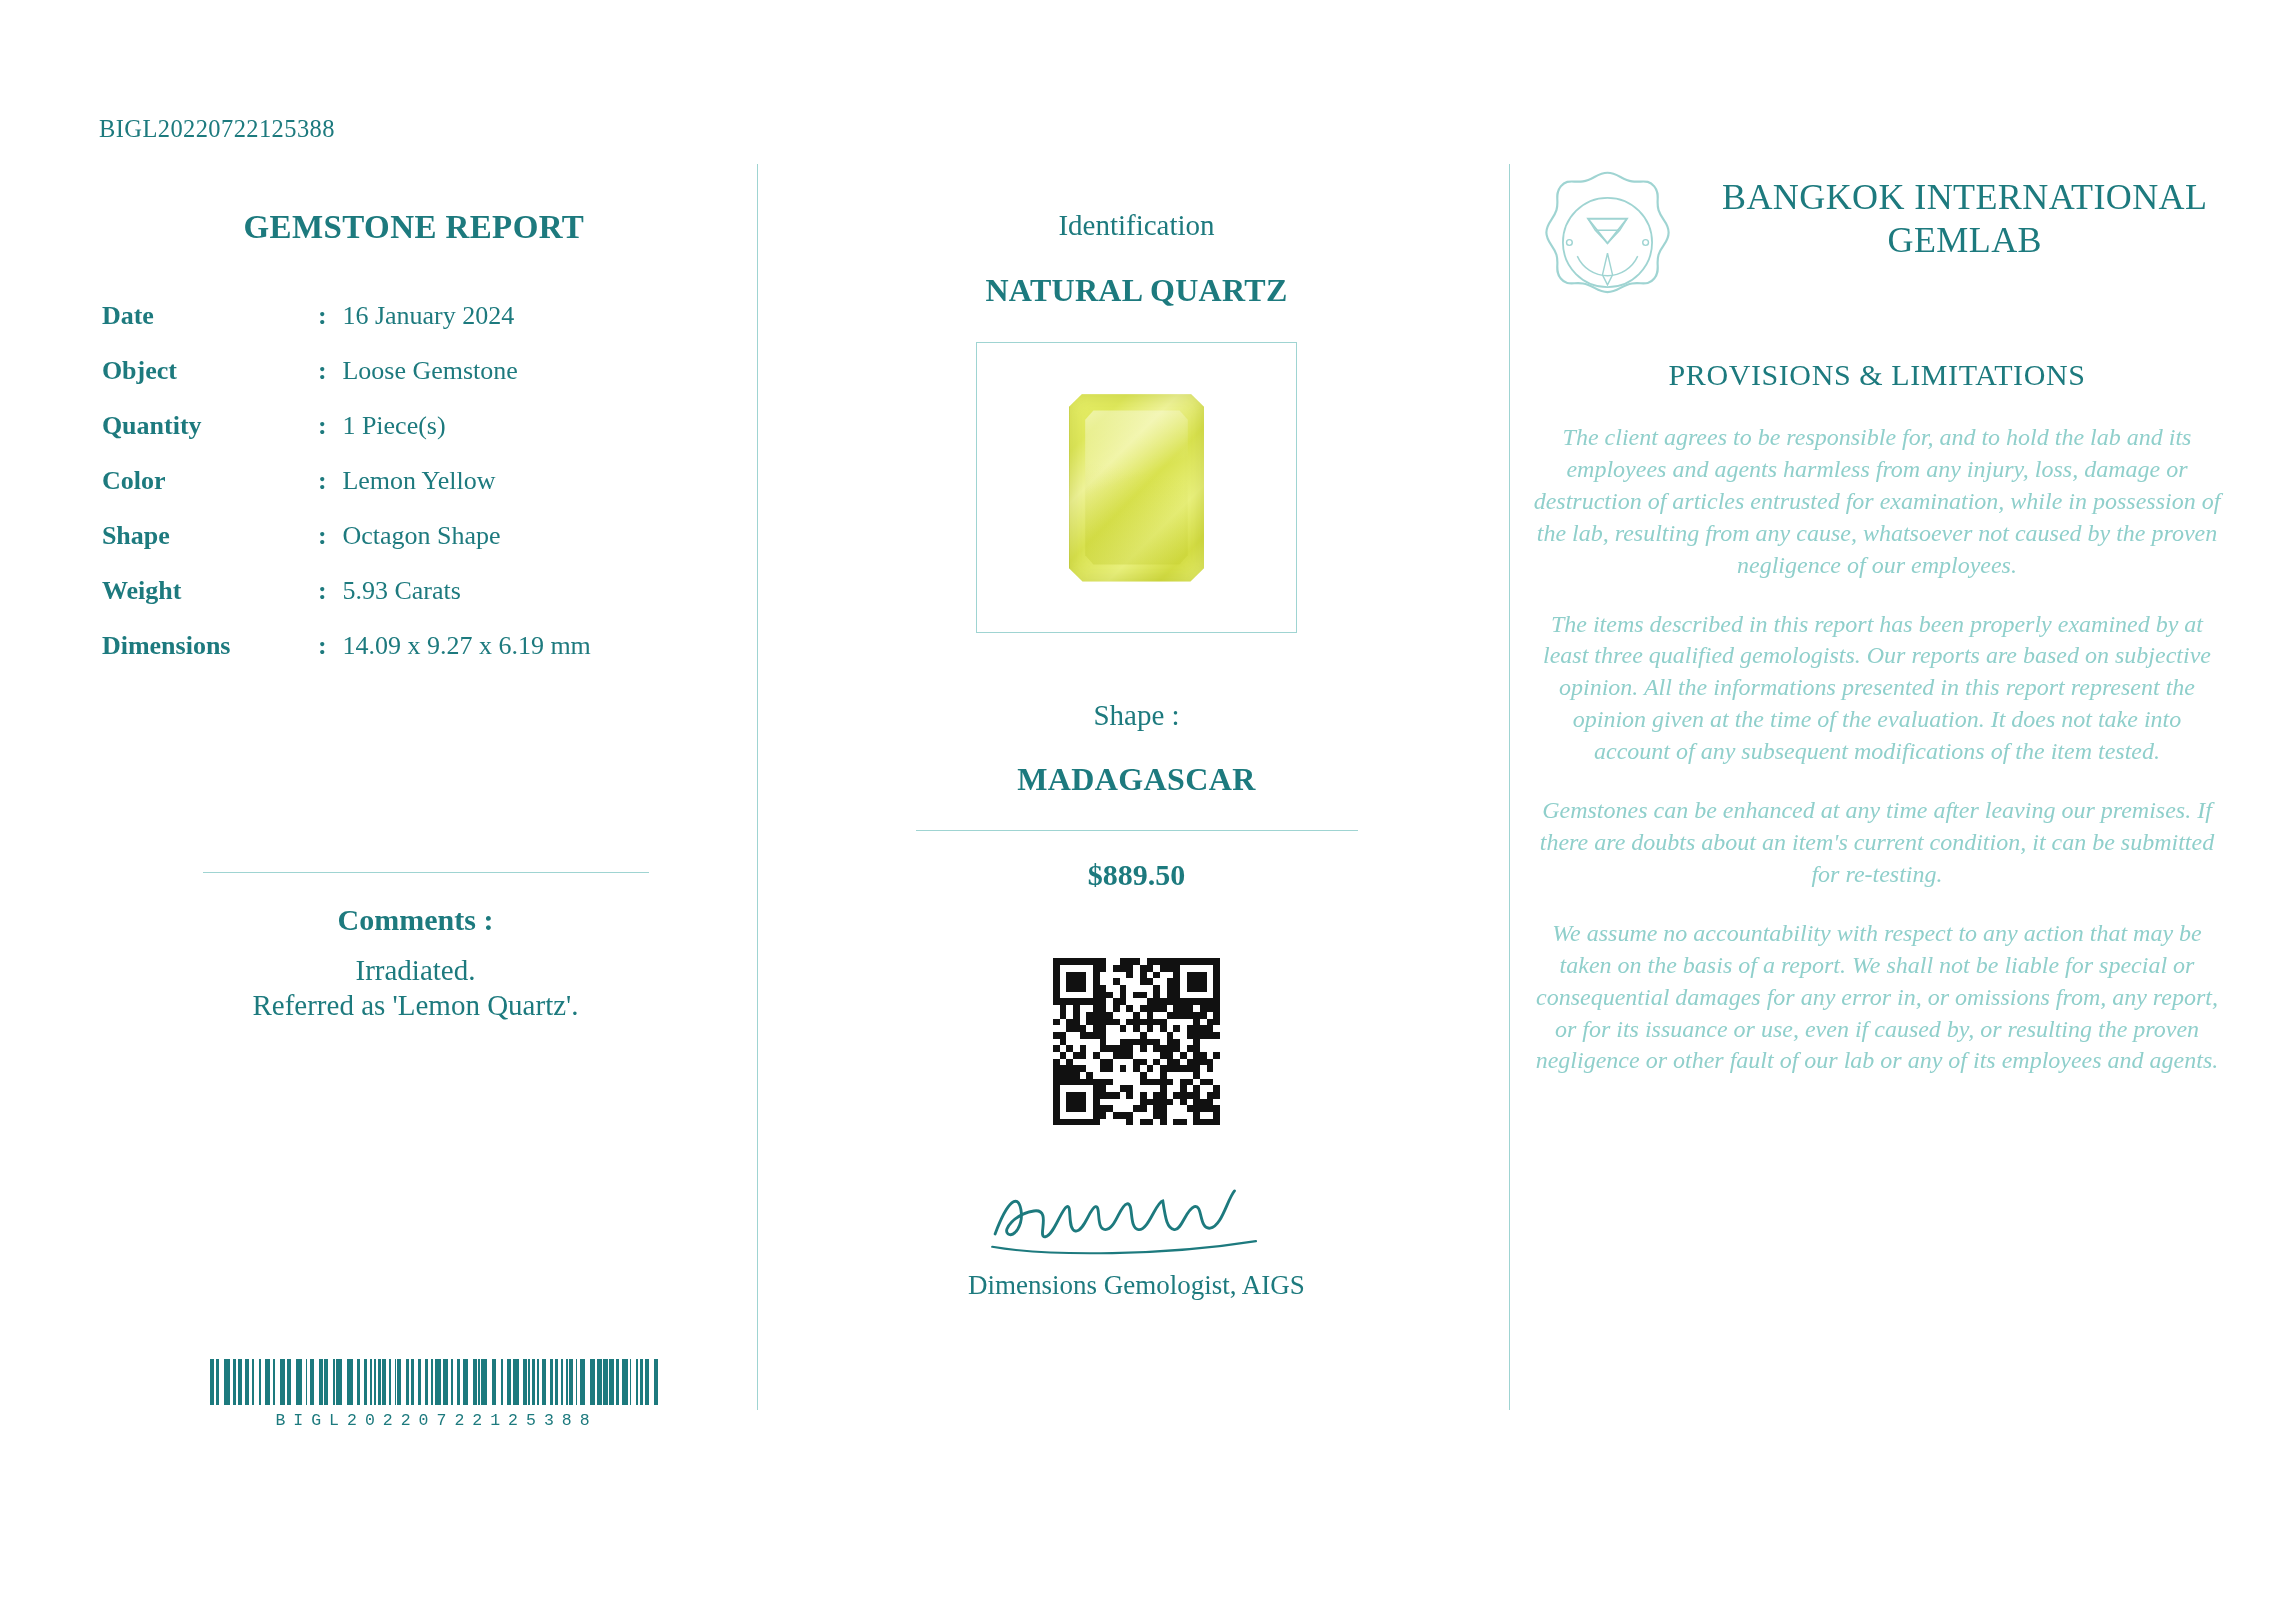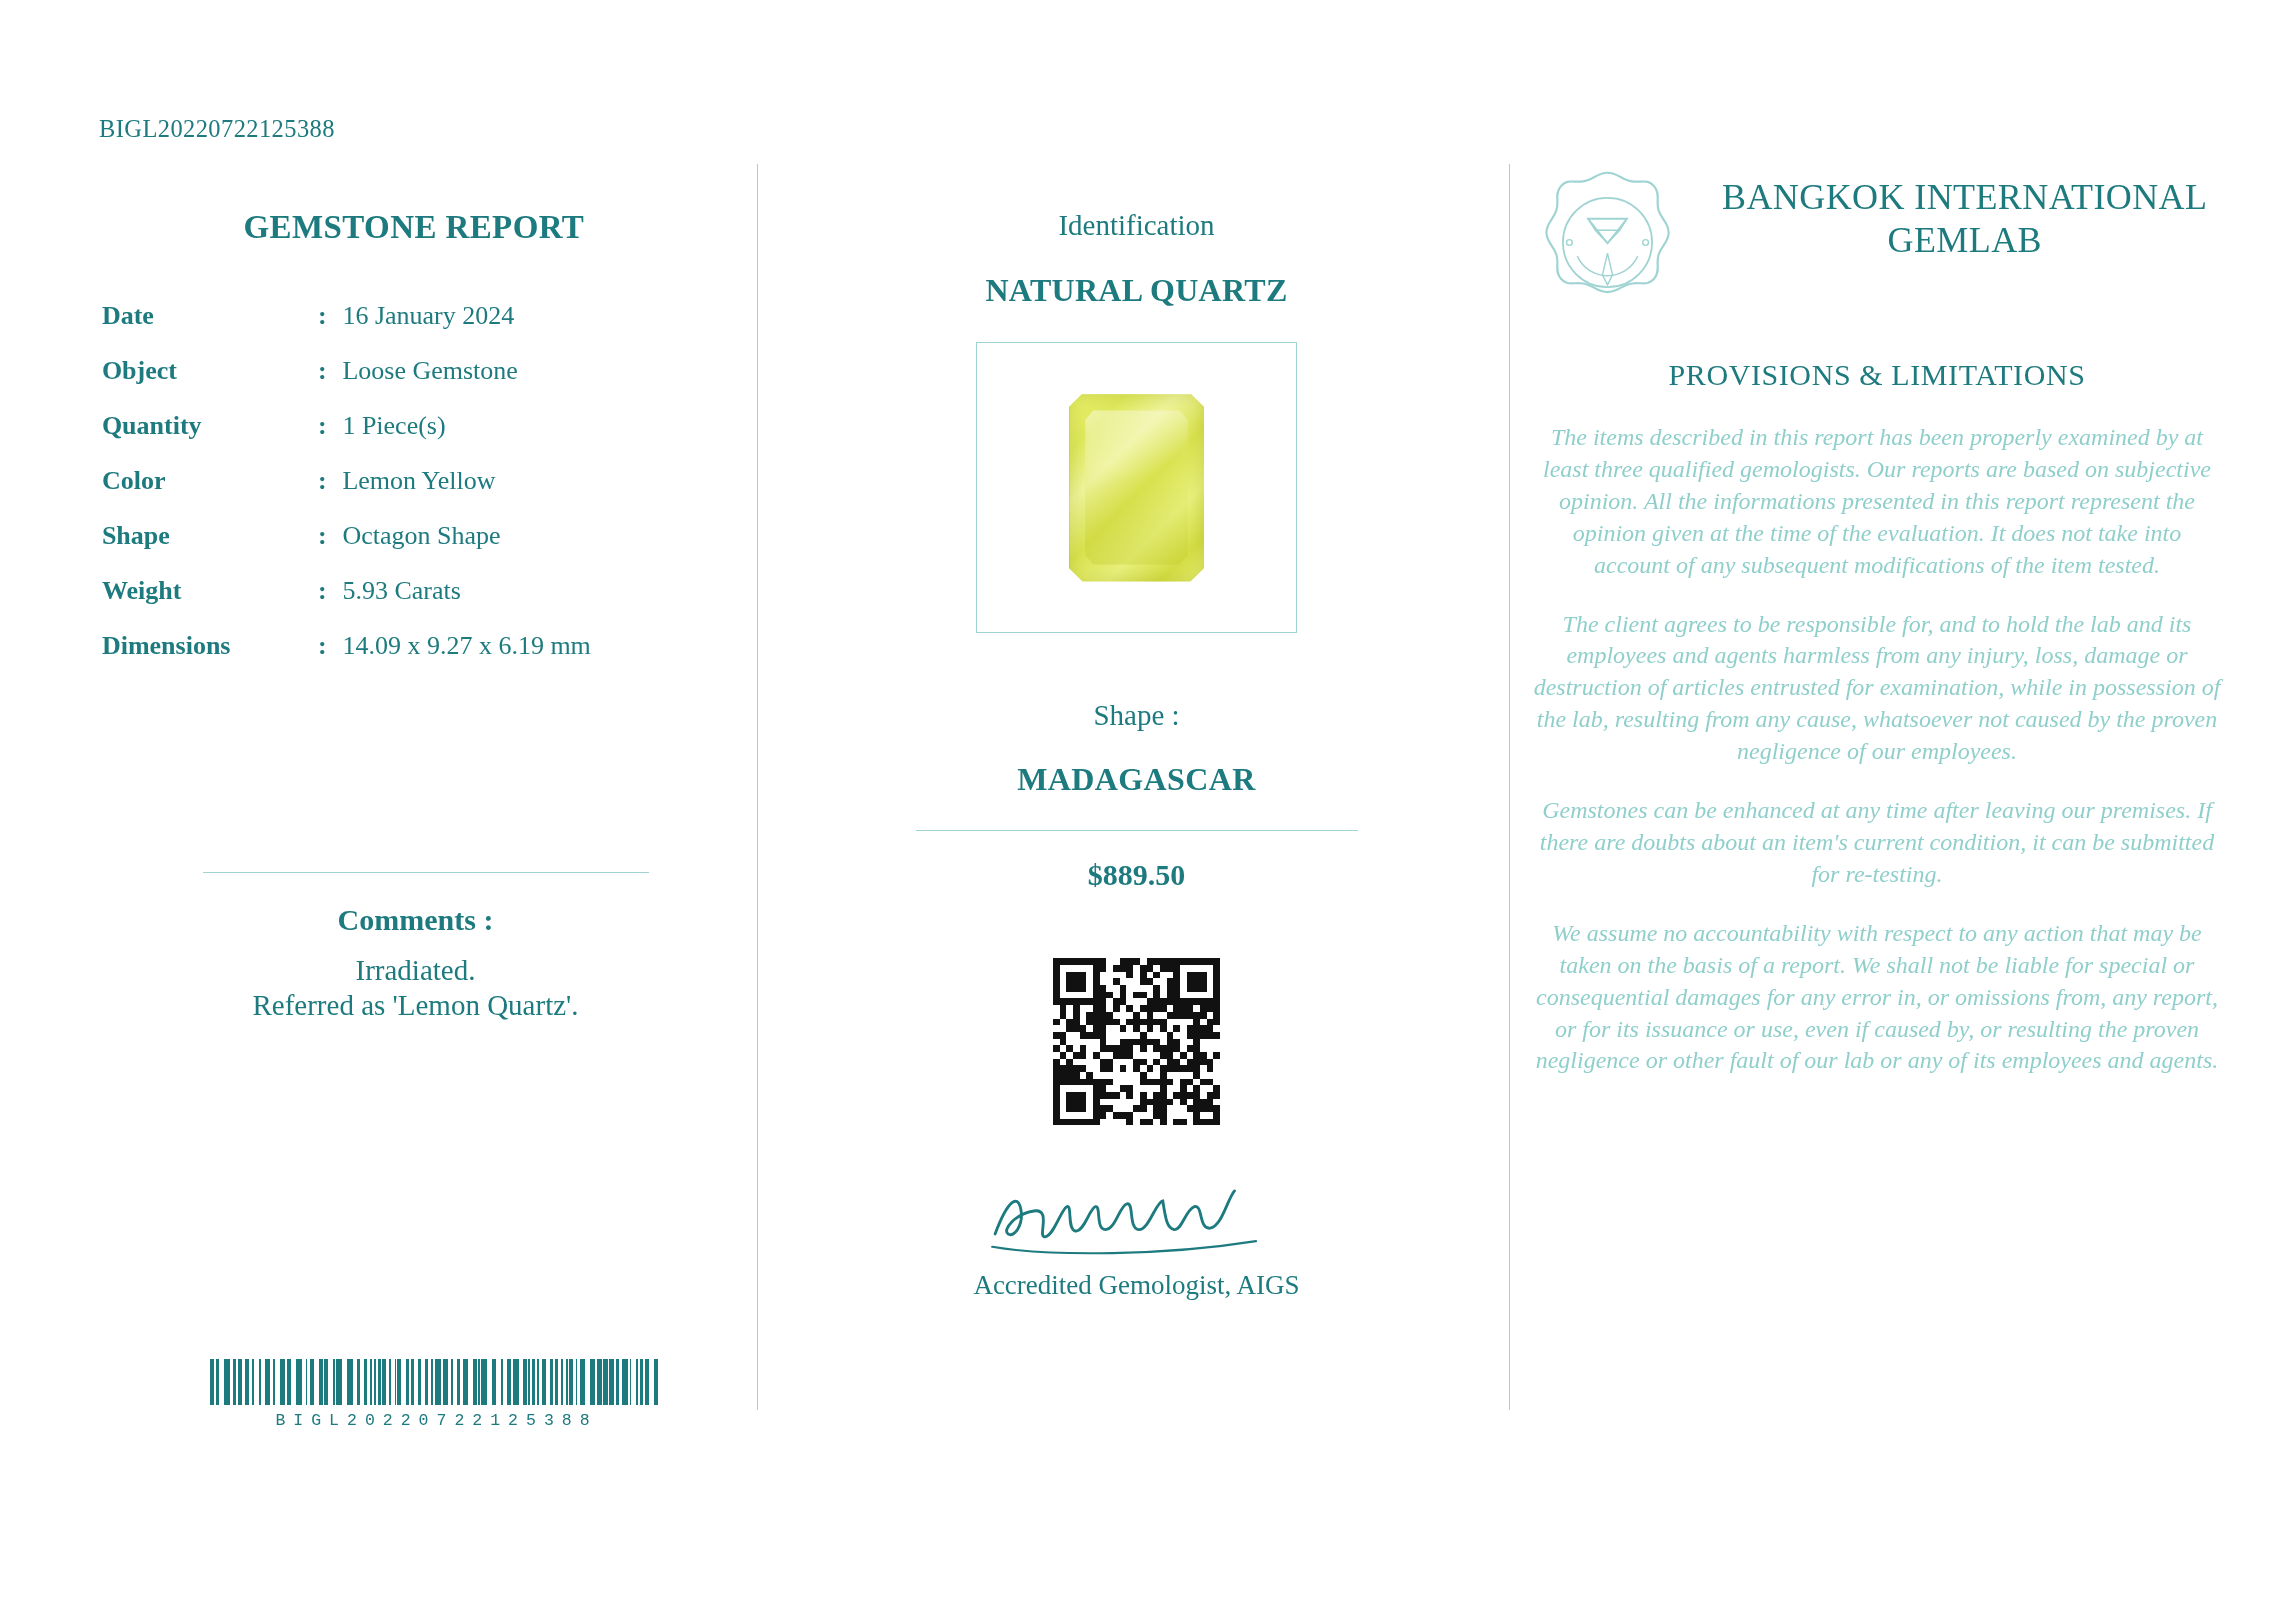--- a/index.html
+++ b/index.html
@@ -1117,21 +1117,21 @@
         <i style="background: rgb(17, 17, 17);"></i>
         <i style="background: rgb(17, 17, 17);"></i>
       </div>
 
     <div class="sig">
       <svg width="302" height="86" viewBox="0 0 420 120" fill="none">
         <path d="M12 78 C30 30 44 22 48 44 C52 66 38 84 30 78 C22 72 40 50 66 46 C92 42 70 84 82 82 C94 80 104 44 112 40 C120 36 112 72 124 74 C136 76 144 42 152 40 C160 38 152 72 166 72 C180 72 186 38 196 36 C206 34 198 70 212 72 C226 74 236 34 246 32 C250 58 252 70 262 72 C272 74 278 44 290 40 C302 36 296 72 312 70 C328 68 336 30 346 18" stroke="#1d7a7e" stroke-width="4" stroke-linecap="round"></path>
         <path d="M8 96 C90 110 250 108 376 88" stroke="#1d7a7e" stroke-width="3" stroke-linecap="round"></path>
       </svg>
     </div>
-    <div class="sig-caption">Accredited Gemologist, AIGS</div>
+    <div class="sig-caption">Dimensions Gemologist, AIGS</div>
   </div>
 
   <div class="col-right">
     <div class="brand">
       <div class="brand-mark">
         <svg viewBox="0 0 210 210" width="151" height="151">
           <path d="M105 8 c14 0 20 10 34 12 c14 2 22 -4 31 7 c9 11 2 20 6 33 c4 13 14 17 14 31 s-10 18 -14 31 c-4 13 3 22 -6 33 c-9 11 -17 5 -31 7 c-14 2 -20 12 -34 12 s-20 -10 -34 -12 c-14 -2 -22 4 -31 -7 c-9 -11 -2 -20 -6 -33 c-4 -13 -14 -18 -14 -31 s10 -18 14 -31 c4 -13 -3 -22 6 -33 c9 -11 17 -5 31 -7 c14 -2 20 -12 34 -12 z" fill="none" stroke="#9fd4d2" stroke-width="3"></path>
           <circle cx="105" cy="105" r="62" fill="none" stroke="#9fd4d2" stroke-width="2.5"></circle>
           <path d="M78 72 h54 l-27 34 z" fill="none" stroke="#9fd4d2" stroke-width="2.5"></path>
           <path d="M78 72 l10 16 h34 l10 -16 M88 88 l17 18 M122 88 l-17 18" fill="none" stroke="#9fd4d2" stroke-width="2"></path>
@@ -1140,21 +1140,21 @@
           <circle cx="52" cy="105" r="4" fill="none" stroke="#9fd4d2" stroke-width="2"></circle>
           <circle cx="158" cy="105" r="4" fill="none" stroke="#9fd4d2" stroke-width="2"></circle>
         </svg>
       </div>
       <div class="brand-name">BANGKOK INTERNATIONAL GEMLAB</div>
     </div>
 
     <div class="prov-title">PROVISIONS &amp; LIMITATIONS</div>
 
     <div class="prov-body">
+      <p>The client agrees to be responsible for, and to hold the lab and its employees and agents harmless from any injury, loss, damage or destruction of articles entrusted for examination, while in possession of the lab, resulting from any cause, whatsoever not caused by the proven negligence of our employees.</p>
       <p>The items described in this report has been properly examined by at least three qualified gemologists. Our reports are based on subjective opinion. All the informations presented in this report represent the opinion given at the time of the evaluation. It does not take into account of any subsequent modifications of the item tested.</p>
-      <p>The client agrees to be responsible for, and to hold the lab and its employees and agents harmless from any injury, loss, damage or destruction of articles entrusted for examination, while in possession of the lab, resulting from any cause, whatsoever not caused by the proven negligence of our employees.</p>
       <p>Gemstones can be enhanced at any time after leaving our premises. If there are doubts about an item's current condition, it can be submitted for re-testing.</p>
       <p>We assume no accountability with respect to any action that may be taken on the basis of a report. We shall not be liable for special or consequential damages for any error in, or omissions from, any report, or for its issuance or use, even if caused by, or resulting the proven negligence or other fault of our lab or any of its employees and agents.</p>
     </div>
   </div>
 
 </div>
 
 
 </body></html>

